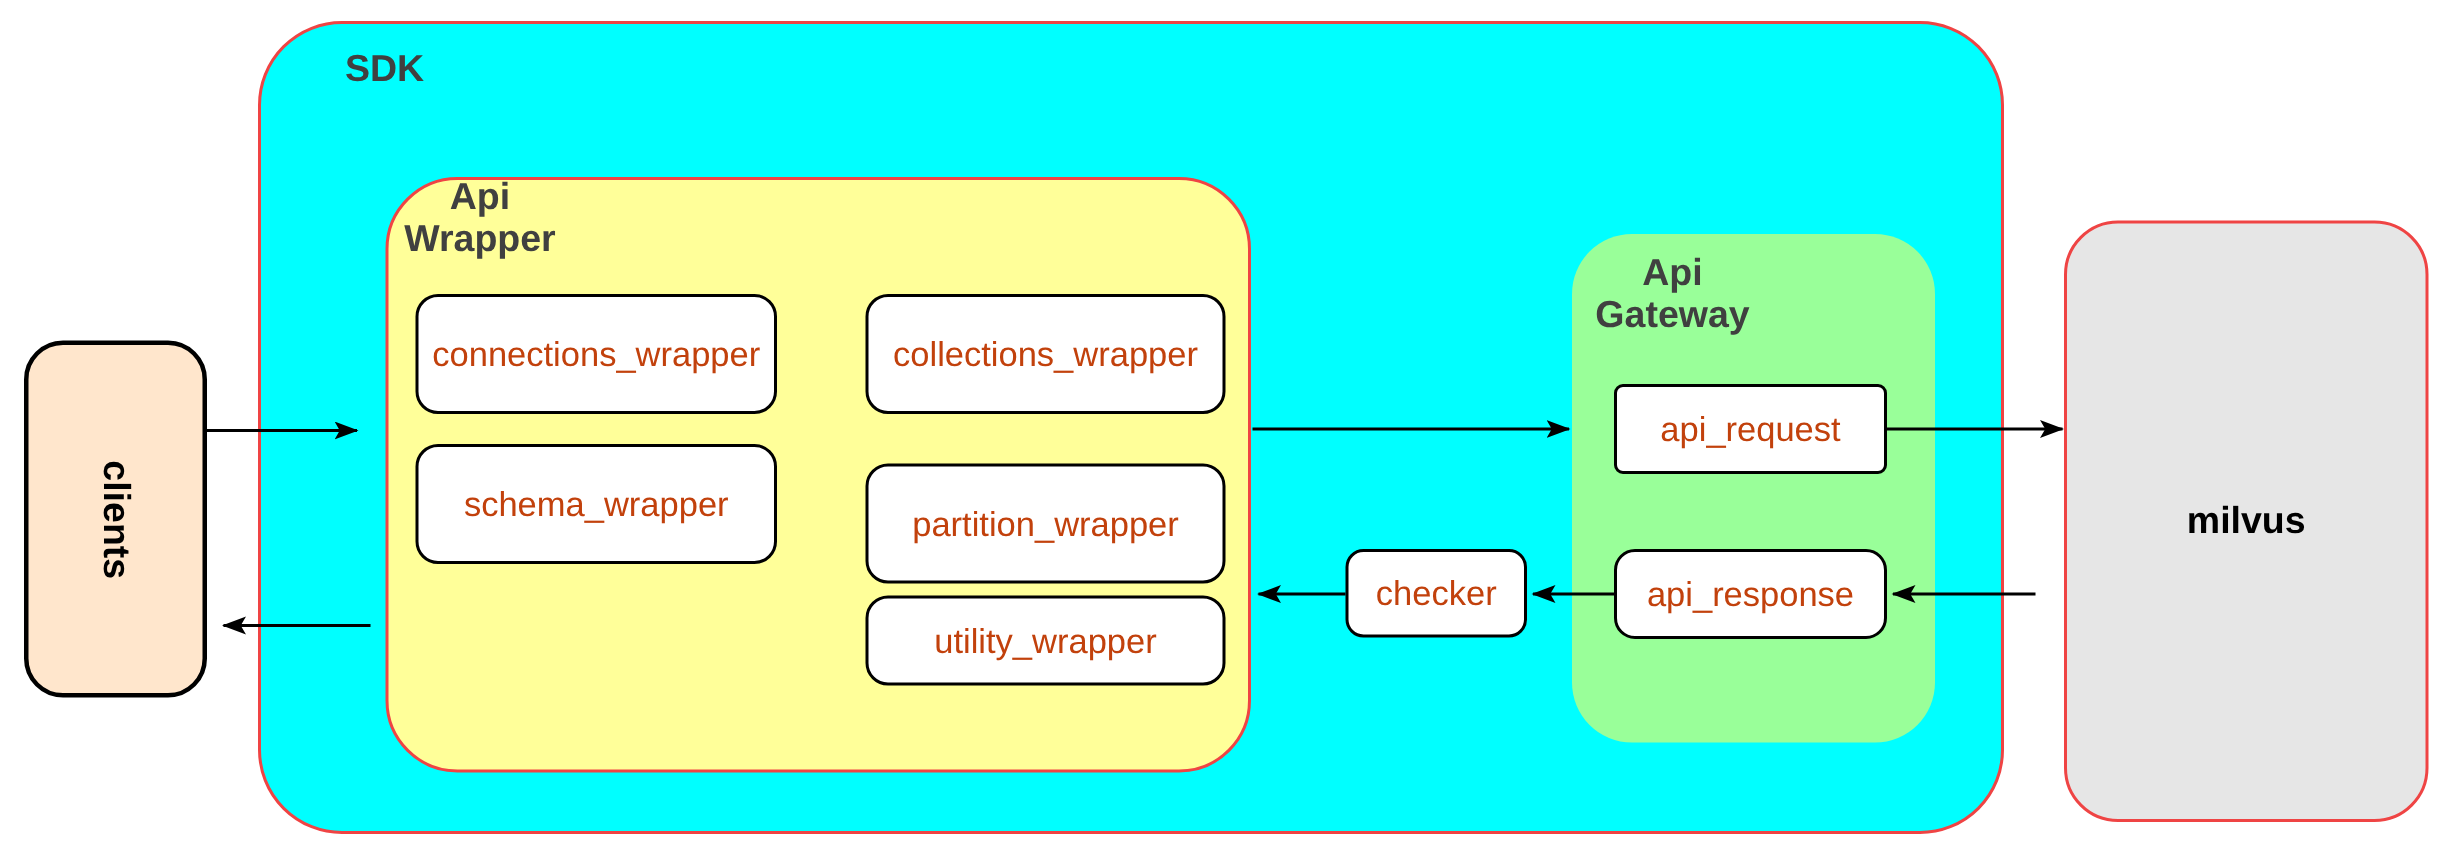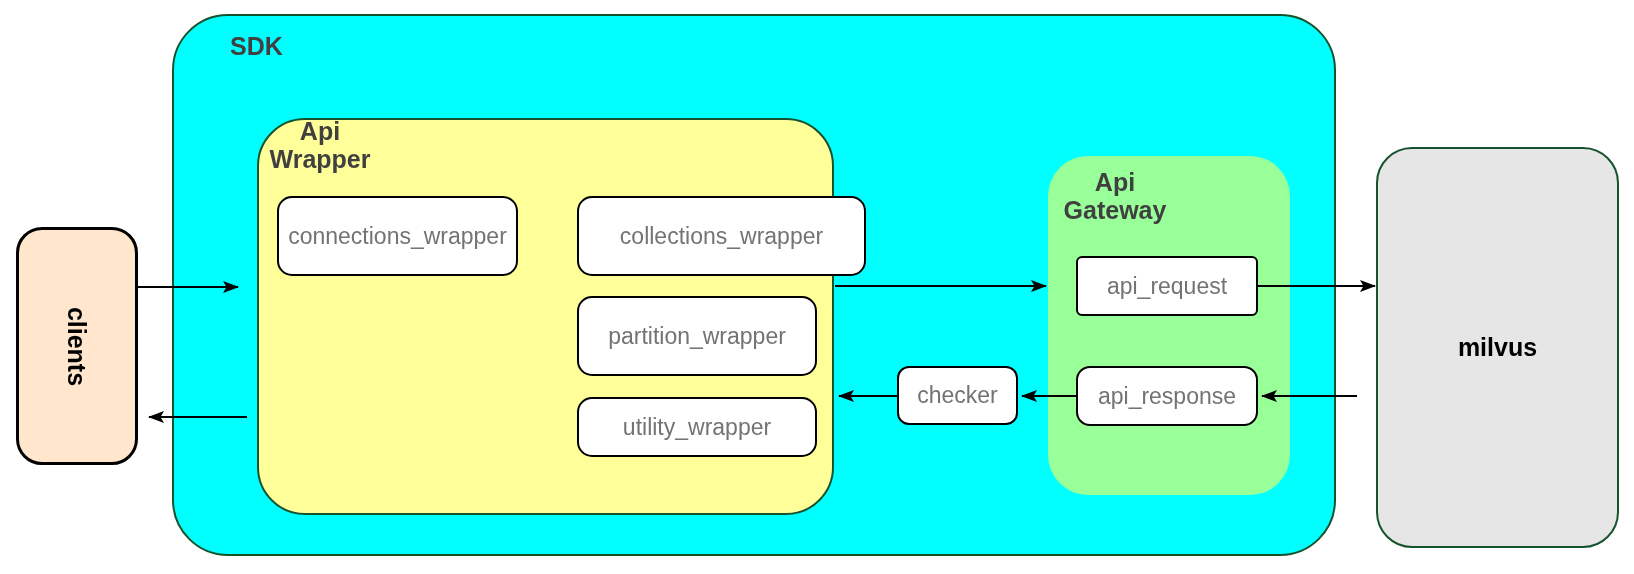--- a/index.html
+++ b/index.html
@@ -6,42 +6,42 @@
   .canvas {
     position: relative;
     width: 1634px;
     height: 574px;
     background: #ffffff;
     font-family: "Liberation Sans", sans-serif;
     overflow: hidden;
   }
   .abs { position: absolute; box-sizing: border-box; }
   .container {
-    border: 2px solid #14532d;
+    border: 2px solid #ef4444;
   }
   .container-label {
     position: absolute;
     font-weight: 700;
     font-size: 25px;
     line-height: 28px;
     color: #404040;
     white-space: pre-line;
     text-align: center;
   }
   .leaf {
     position: absolute;
     box-sizing: border-box;
     background: #ffffff;
     border: 2px solid #000;
     border-radius: 15px;
     display: flex;
     align-items: center;
     justify-content: center;
     font-size: 23px;
-    color: #737373;
+    color: #c2410c;
     white-space: nowrap;
   }
   .sdk {
     left: 172px; top: 14px; width: 1164px; height: 542px;
     border-radius: 56px;
   }
   .api-wrapper {
     left: 257px; top: 118px; width: 577px; height: 397px;
     border-radius: 48px;
   }
@@ -82,22 +82,23 @@
 <div class="canvas">
 
   <div class="abs container sdk" style="background:#00ffff;"></div>
   <div class="container-label" style="left:230px; top:32px; text-align:left;">SDK</div>
 
   <div class="abs container api-wrapper" style="background:#ffff99;"></div>
   <div class="container-label" style="left:265px; top:117px; width:110px;">Api
 Wrapper</div>
 
   <div class="leaf" style="left:277px; top:196px; width:241px; height:80px;">connections_wrapper</div>
-  <div class="leaf" style="left:577px; top:196px; width:289px; height:80px;">collections_wrapper</div>
-  <div class="leaf" style="left:577px; top:296px; width:240px; height:80px;">partition_wrapper</div>
+  <div class="leaf" style="left:577px; top:196px; width:240px; height:80px;">collections_wrapper</div>
+  <div class="leaf" style="left:277px; top:296px; width:241px; height:80px;">schema_wrapper</div>
+  <div class="leaf" style="left:577px; top:309px; width:240px; height:80px;">partition_wrapper</div>
   <div class="leaf" style="left:577px; top:397px; width:240px; height:60px;">utility_wrapper</div>
 
   <div class="leaf" style="left:897px; top:366px; width:121px; height:59px; border-radius:12px;">checker</div>
 
   <div class="abs api-gateway" style="background:#99ff99;"></div>
   <div class="container-label" style="left:1055px; top:168px; width:120px;">Api
 Gateway</div>
 
   <div class="leaf" style="left:1076px; top:256px; width:182px; height:60px; border-radius:6px;">api_request</div>
   <div class="leaf" style="left:1076px; top:366px; width:182px; height:60px; border-radius:14px;">api_response</div>

